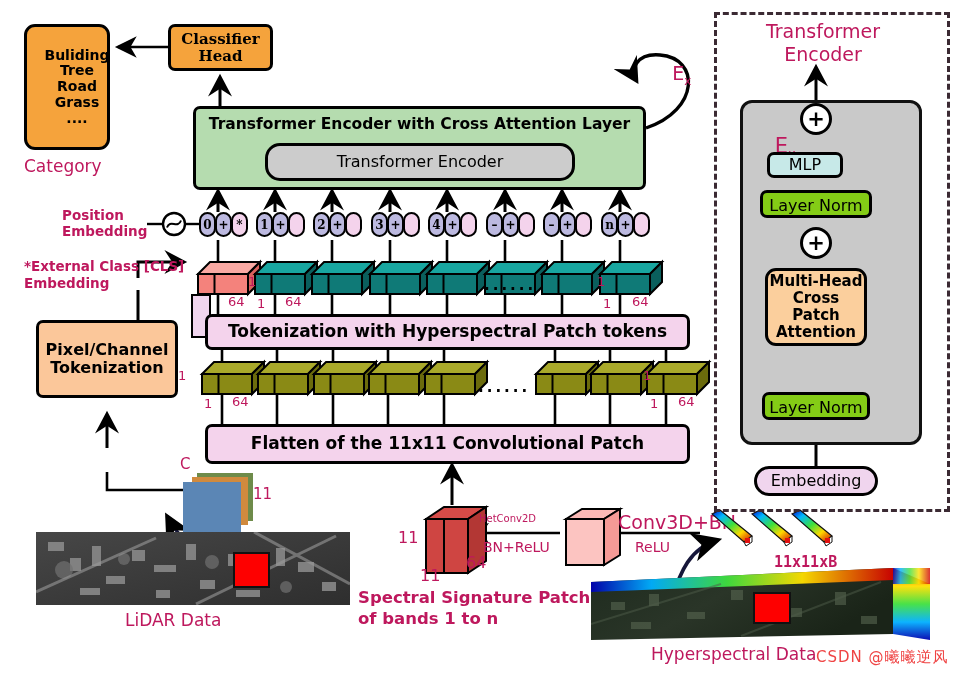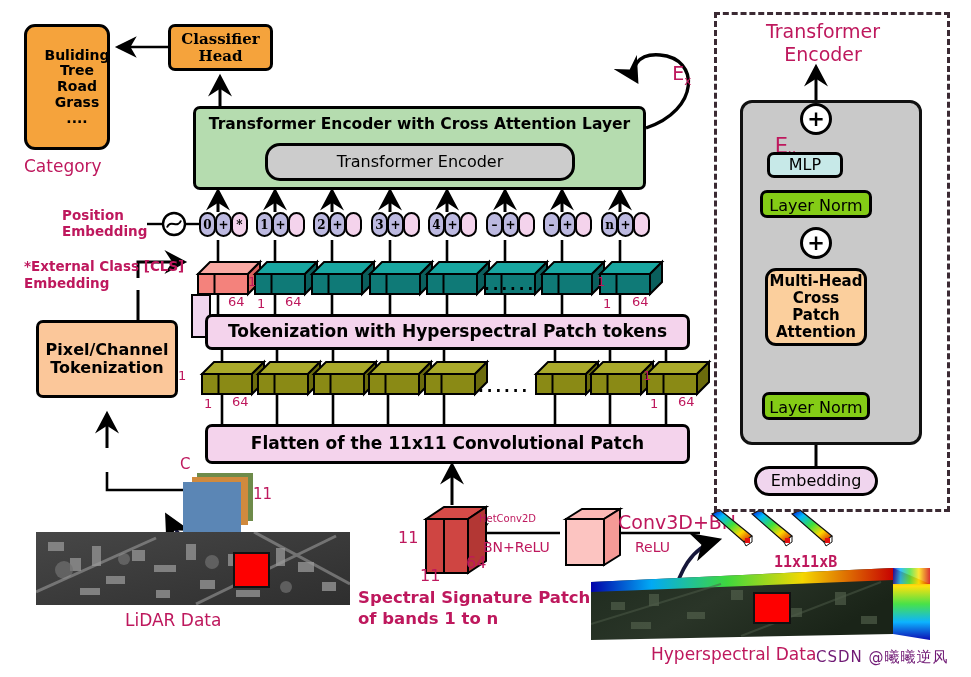--- a/index.html
+++ b/index.html
@@ -43,21 +43,21 @@
         margin-right:-1px;box-sizing:border-box;}
   .pill.idx{background:#bcb9e0;}
   .pill.plus{background:#bcb9e0;}
   .pill.pos{background:#f4d3ec;}
 
   
   .imgpanel{position:absolute;border:0;overflow:hidden;}
   .redsq{position:absolute;background:#fe0000;border:2px solid #111;}
 
   .dots{position:absolute;letter-spacing:3px;font-weight:bold;color:#000;}
-  .wm{position:absolute;color:#701a75;font-size:15px;letter-spacing:1px;}
+  .wm{position:absolute;color:#ef4444;font-size:15px;letter-spacing:1px;}
 </style>
 </head>
 <body>
 
 <div id="stage">
 
   <svg class="ov">
     <defs>
       <marker id="ah" markerWidth="9" markerHeight="9" refX="7.2" refY="4.5" orient="auto" markerUnits="strokeWidth">
         <path d="M0,0.4 L8.4,4.5 L0,8.6 L2.4,4.5 Z" fill="#000"></path>

